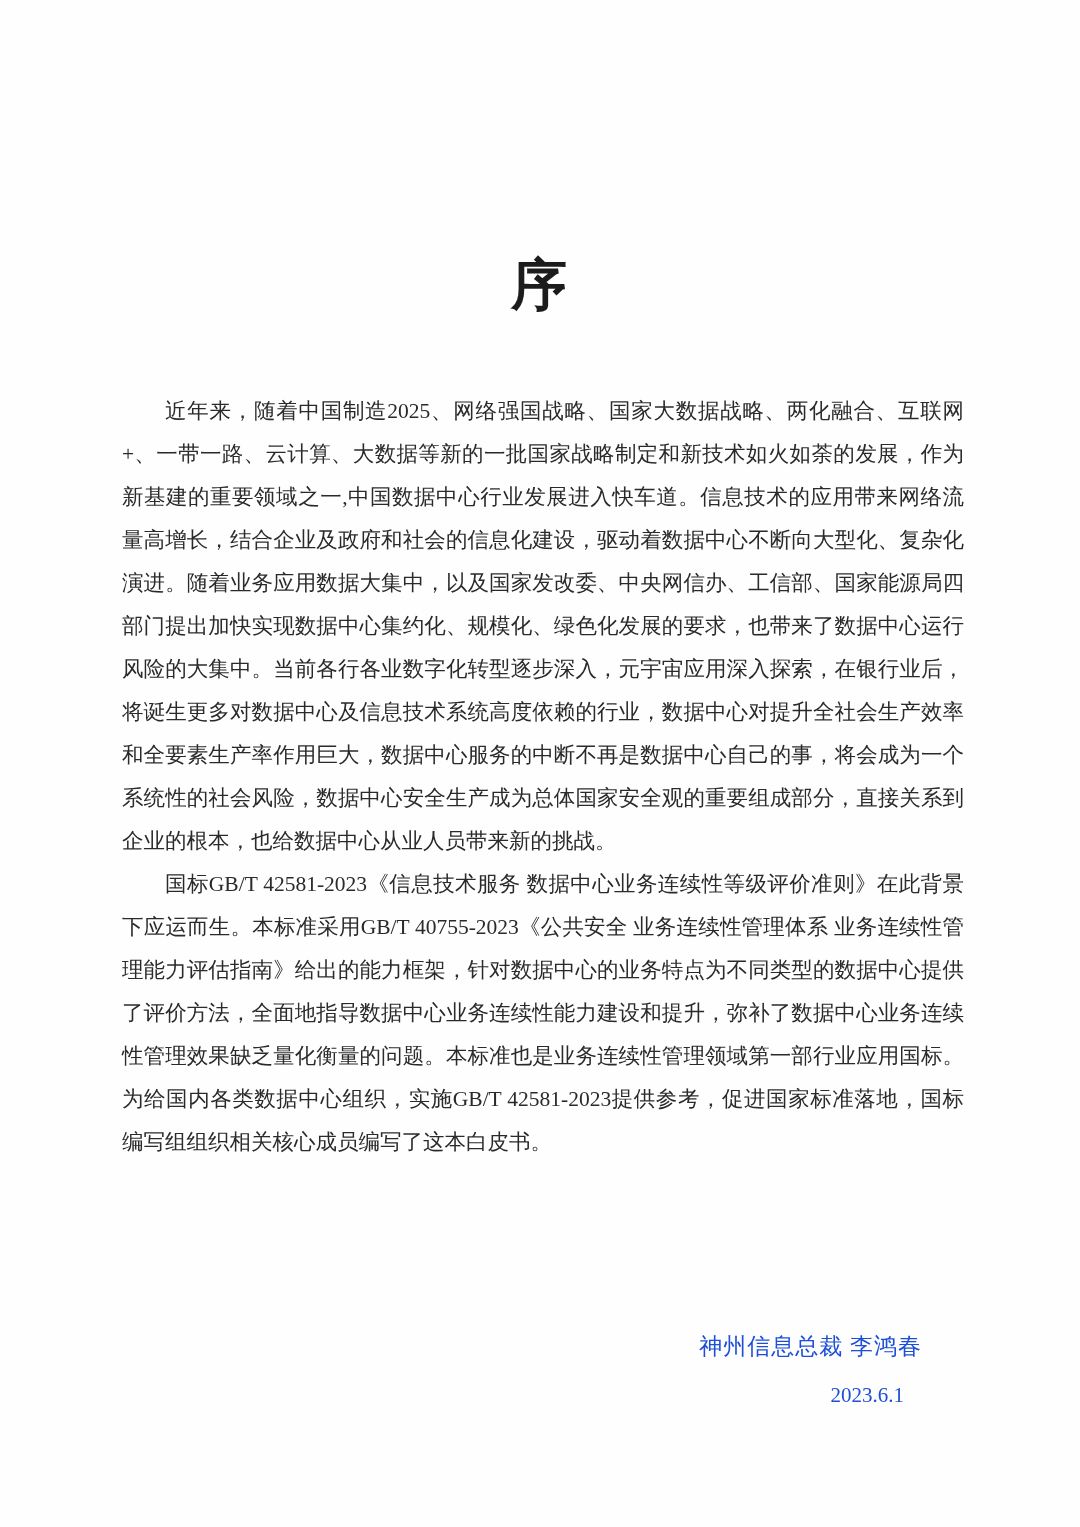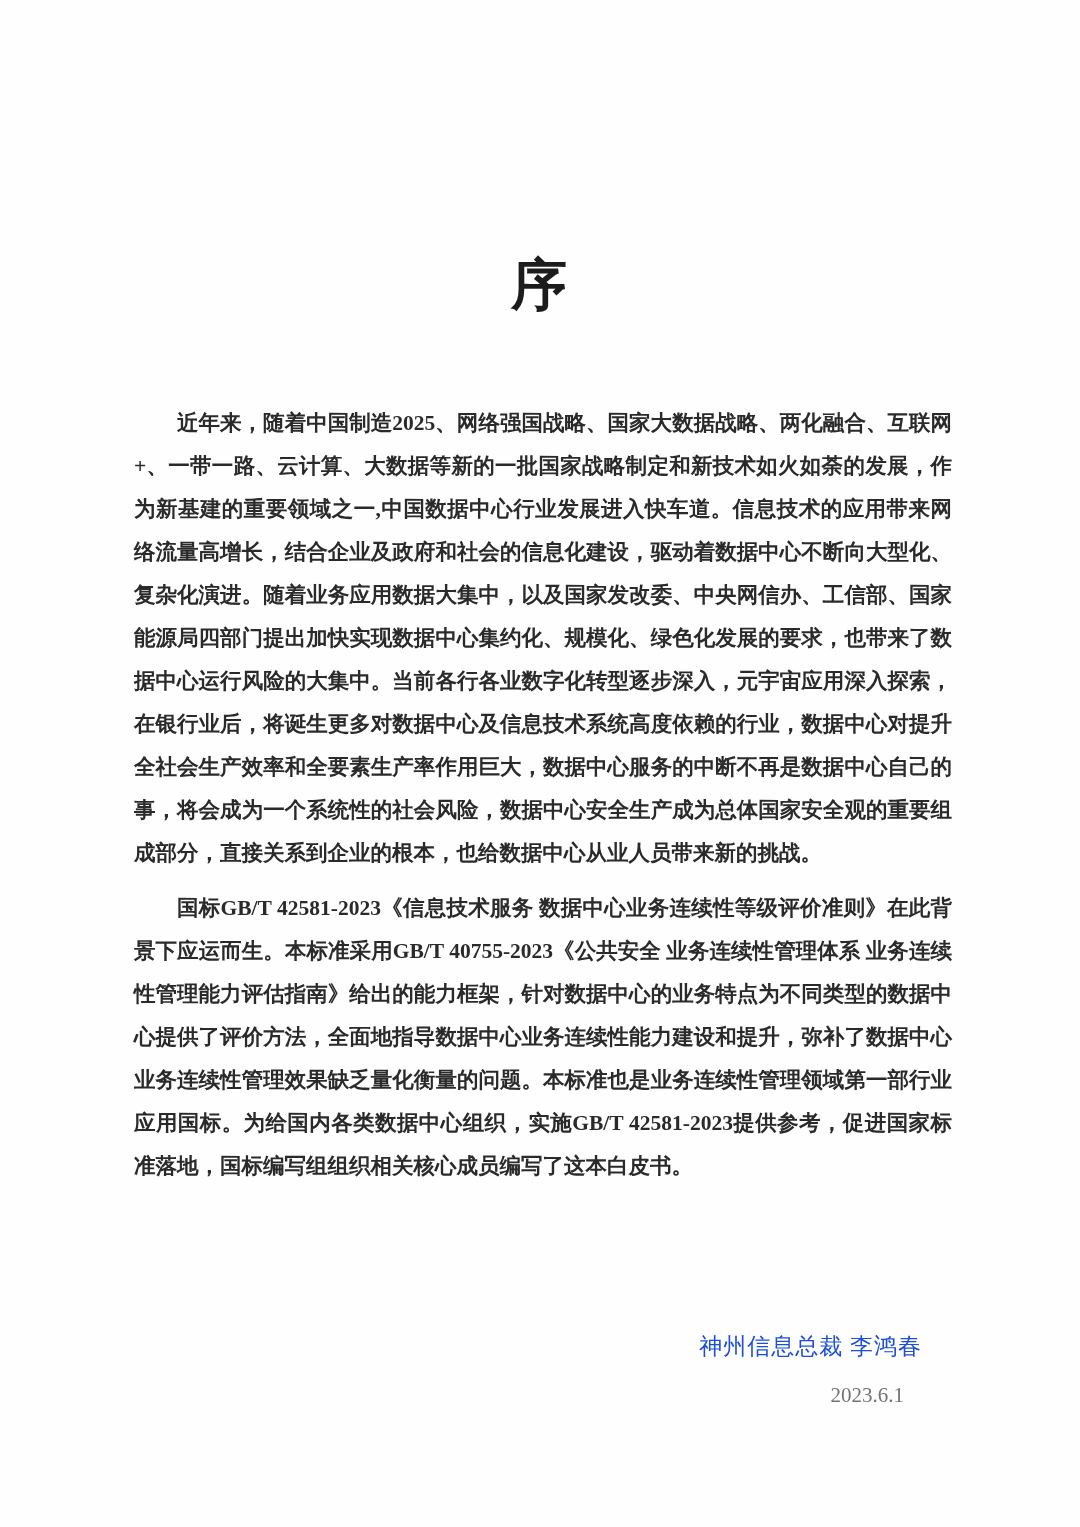--- a/index.html
+++ b/index.html
@@ -32,41 +32,40 @@
     position: absolute;
     top: 390px;
     left: 122px;
     width: 842px;
     font-size: 21.5px;
     line-height: 43px;
     text-align: justify;
     color: #2a2a2a;
   }
   .body-text p {
-    margin: 12px;
+    margin: 0;
     padding: 0;
     text-indent: 2em;
-    font-weight: bold;
   }
   .signature-line {
     position: absolute;
     top: 1332px;
     right: 158px;
     font-size: 23px;
     line-height: 30px;
     color: #1d4ed8;
     letter-spacing: 1px;
   }
   .date-line {
     position: absolute;
     top: 1380px;
     right: 176px;
     font-size: 21px;
     line-height: 30px;
-    color: #737373;
+    color: #1d4ed8;
   }
 </style>
 </head>
 <body>
 
 <div class="page">
 
   <h1 class="doc-title">序</h1>
 
   <div class="body-text">

